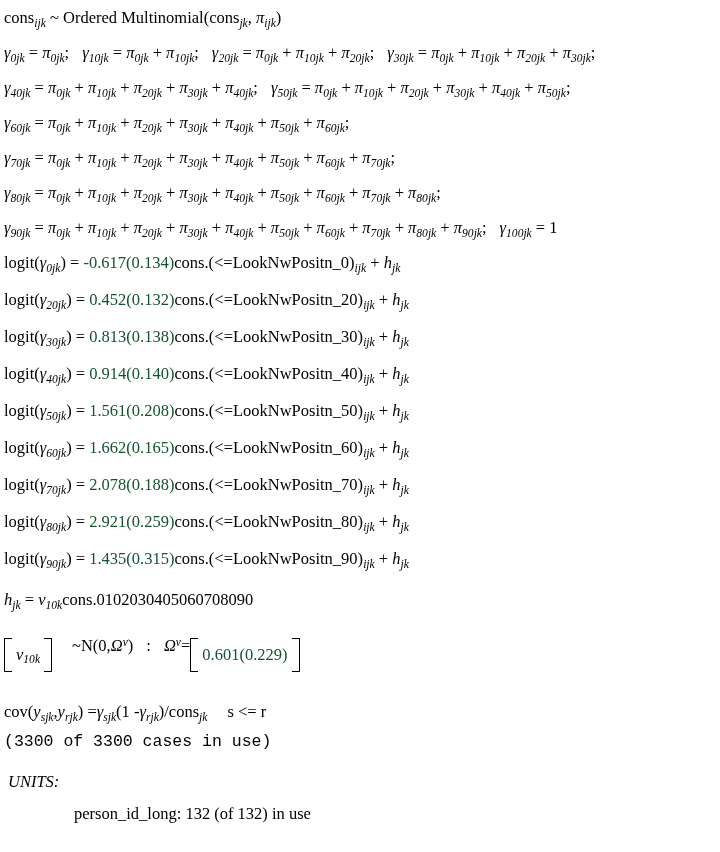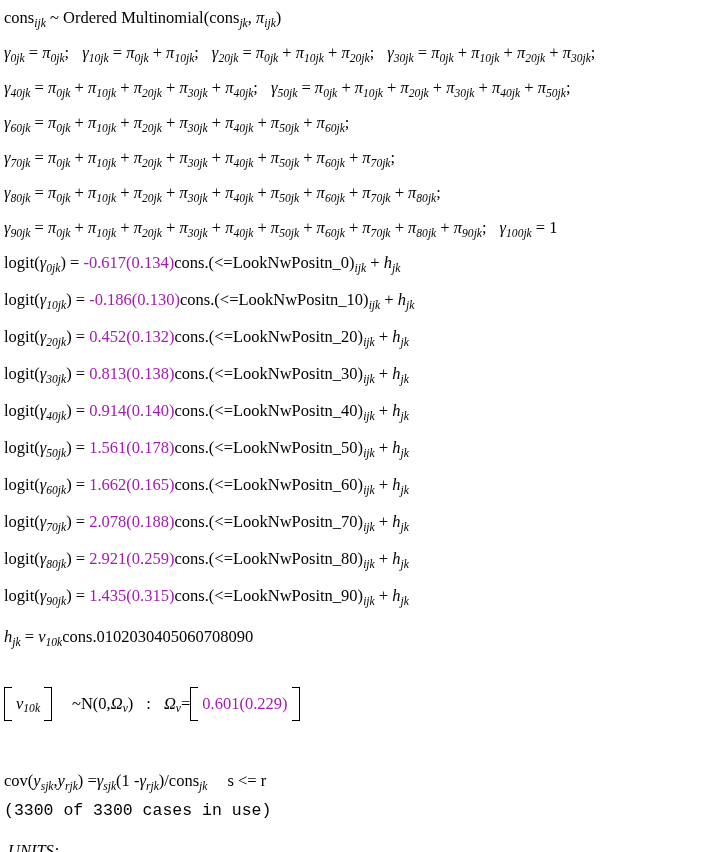--- a/index.html
+++ b/index.html
@@ -22,43 +22,43 @@
   }
   .eqline {
     white-space: nowrap;
     margin: 0;
   }
   
   .l-resp      { height: 29px; padding-top: 6px; }
   .l-gam       { height: 29px; padding-top: 6px; }
   .l-logit     { height: 31px; padding-top: 6px; }
   .l-h         { height: 30px; padding-top: 10px; }
-  .l-cov       { height: 28px; padding-top: 8px; margin-top: 32px; }
+  .l-cov       { height: 28px; padding-top: 8px; }
   .l-cases     { height: 28px; padding-top: 2px; font-family: Liberation Mono, monospace; }
   .l-units     { height: 30px; padding-top: 12px; padding-left: 4px; font-style: italic; }
   .l-unit-item { height: 28px; padding-left: 70px; padding-top: 2px; }
 
   sub {
     font-size: 0.70em;
     vertical-align: baseline;
     position: relative;
     top: 0.32em;
     line-height: 0;
   }
   .it { font-style: italic; }        
-  .num { color: #a21caf; }
+  .num { color: #14532d; }
   .sp2 { display: inline-block; width: 13px; }
   .sp3 { display: inline-block; width: 20px; }
 
   
   .omega-block {
     height: 58px;
     padding-top: 16px;
     display: flex;
-    align-items: center;
+    align-items: flex-start;
     white-space: nowrap;
   }
   .brk {
     display: inline-flex;
     align-items: center;
     position: relative;
     padding: 0 9px;
     height: 34px;
   }
   .brk::before, .brk::after {
@@ -79,25 +79,24 @@
 
 <div id="eq-root">
     <div class="eqline l-resp"><span>cons</span><sub class="it">ijk</sub><span> ~ </span><span>Ordered Multinomial(</span><span>cons</span><sub class="it">jk</sub><span>, </span><span class="it">π</span><sub class="it">ijk</sub><span>)</span></div>
     <div class="eqline l-gam"><span class="it">γ</span><sub class="it">0jk</sub><span> = </span><span class="it">π</span><sub class="it">0jk</sub><span>;</span><span class="sp2"></span><span class="it">γ</span><sub class="it">10jk</sub><span> = </span><span class="it">π</span><sub class="it">0jk</sub><span> + </span><span class="it">π</span><sub class="it">10jk</sub><span>;</span><span class="sp2"></span><span class="it">γ</span><sub class="it">20jk</sub><span> = </span><span class="it">π</span><sub class="it">0jk</sub><span> + </span><span class="it">π</span><sub class="it">10jk</sub><span> + </span><span class="it">π</span><sub class="it">20jk</sub><span>;</span><span class="sp2"></span><span class="it">γ</span><sub class="it">30jk</sub><span> = </span><span class="it">π</span><sub class="it">0jk</sub><span> + </span><span class="it">π</span><sub class="it">10jk</sub><span> + </span><span class="it">π</span><sub class="it">20jk</sub><span> + </span><span class="it">π</span><sub class="it">30jk</sub><span>;</span></div>
     <div class="eqline l-gam"><span class="it">γ</span><sub class="it">40jk</sub><span> = </span><span class="it">π</span><sub class="it">0jk</sub><span> + </span><span class="it">π</span><sub class="it">10jk</sub><span> + </span><span class="it">π</span><sub class="it">20jk</sub><span> + </span><span class="it">π</span><sub class="it">30jk</sub><span> + </span><span class="it">π</span><sub class="it">40jk</sub><span>;</span><span class="sp2"></span><span class="it">γ</span><sub class="it">50jk</sub><span> = </span><span class="it">π</span><sub class="it">0jk</sub><span> + </span><span class="it">π</span><sub class="it">10jk</sub><span> + </span><span class="it">π</span><sub class="it">20jk</sub><span> + </span><span class="it">π</span><sub class="it">30jk</sub><span> + </span><span class="it">π</span><sub class="it">40jk</sub><span> + </span><span class="it">π</span><sub class="it">50jk</sub><span>;</span></div>
     <div class="eqline l-gam"><span class="it">γ</span><sub class="it">60jk</sub><span> = </span><span class="it">π</span><sub class="it">0jk</sub><span> + </span><span class="it">π</span><sub class="it">10jk</sub><span> + </span><span class="it">π</span><sub class="it">20jk</sub><span> + </span><span class="it">π</span><sub class="it">30jk</sub><span> + </span><span class="it">π</span><sub class="it">40jk</sub><span> + </span><span class="it">π</span><sub class="it">50jk</sub><span> + </span><span class="it">π</span><sub class="it">60jk</sub><span>;</span></div>
     <div class="eqline l-gam"><span class="it">γ</span><sub class="it">70jk</sub><span> = </span><span class="it">π</span><sub class="it">0jk</sub><span> + </span><span class="it">π</span><sub class="it">10jk</sub><span> + </span><span class="it">π</span><sub class="it">20jk</sub><span> + </span><span class="it">π</span><sub class="it">30jk</sub><span> + </span><span class="it">π</span><sub class="it">40jk</sub><span> + </span><span class="it">π</span><sub class="it">50jk</sub><span> + </span><span class="it">π</span><sub class="it">60jk</sub><span> + </span><span class="it">π</span><sub class="it">70jk</sub><span>;</span></div>
     <div class="eqline l-gam"><span class="it">γ</span><sub class="it">80jk</sub><span> = </span><span class="it">π</span><sub class="it">0jk</sub><span> + </span><span class="it">π</span><sub class="it">10jk</sub><span> + </span><span class="it">π</span><sub class="it">20jk</sub><span> + </span><span class="it">π</span><sub class="it">30jk</sub><span> + </span><span class="it">π</span><sub class="it">40jk</sub><span> + </span><span class="it">π</span><sub class="it">50jk</sub><span> + </span><span class="it">π</span><sub class="it">60jk</sub><span> + </span><span class="it">π</span><sub class="it">70jk</sub><span> + </span><span class="it">π</span><sub class="it">80jk</sub><span>;</span></div>
     <div class="eqline l-gam"><span class="it">γ</span><sub class="it">90jk</sub><span> = </span><span class="it">π</span><sub class="it">0jk</sub><span> + </span><span class="it">π</span><sub class="it">10jk</sub><span> + </span><span class="it">π</span><sub class="it">20jk</sub><span> + </span><span class="it">π</span><sub class="it">30jk</sub><span> + </span><span class="it">π</span><sub class="it">40jk</sub><span> + </span><span class="it">π</span><sub class="it">50jk</sub><span> + </span><span class="it">π</span><sub class="it">60jk</sub><span> + </span><span class="it">π</span><sub class="it">70jk</sub><span> + </span><span class="it">π</span><sub class="it">80jk</sub><span> + </span><span class="it">π</span><sub class="it">90jk</sub><span>;</span><span class="sp2"></span><span class="it">γ</span><sub class="it">100jk</sub><span> = 1</span></div>
     <div class="eqline l-logit"><span>logit(</span><span class="it">γ</span><sub class="it">0jk</sub><span>) = </span><span class="num">-0.617</span><span class="num">(0.134)</span><span>cons.(&lt;=LookNwPositn_0)</span><sub class="it">ijk</sub><span> + </span><span class="it">h</span><sub class="it">jk</sub></div>
-    <div class="eqline l-logit"><span>logit(</span><span class="it">γ</span><sub class="it">10jk</sub><span>) = </span><span class="num">-0.186</span><span class="num">(0.130)</span><span>cons.(&lt;=LookNwPositn_10)</span><sub class="it">ijk</sub><span> + </span><span class="it">h</span><sub class="it">jk</sub></div>
     <div class="eqline l-logit"><span>logit(</span><span class="it">γ</span><sub class="it">20jk</sub><span>) = </span><span class="num">0.452</span><span class="num">(0.132)</span><span>cons.(&lt;=LookNwPositn_20)</span><sub class="it">ijk</sub><span> + </span><span class="it">h</span><sub class="it">jk</sub></div>
     <div class="eqline l-logit"><span>logit(</span><span class="it">γ</span><sub class="it">30jk</sub><span>) = </span><span class="num">0.813</span><span class="num">(0.138)</span><span>cons.(&lt;=LookNwPositn_30)</span><sub class="it">ijk</sub><span> + </span><span class="it">h</span><sub class="it">jk</sub></div>
     <div class="eqline l-logit"><span>logit(</span><span class="it">γ</span><sub class="it">40jk</sub><span>) = </span><span class="num">0.914</span><span class="num">(0.140)</span><span>cons.(&lt;=LookNwPositn_40)</span><sub class="it">ijk</sub><span> + </span><span class="it">h</span><sub class="it">jk</sub></div>
-    <div class="eqline l-logit"><span>logit(</span><span class="it">γ</span><sub class="it">50jk</sub><span>) = </span><span class="num">1.561</span><span class="num">(0.178)</span><span>cons.(&lt;=LookNwPositn_50)</span><sub class="it">ijk</sub><span> + </span><span class="it">h</span><sub class="it">jk</sub></div>
+    <div class="eqline l-logit"><span>logit(</span><span class="it">γ</span><sub class="it">50jk</sub><span>) = </span><span class="num">1.561</span><span class="num">(0.208)</span><span>cons.(&lt;=LookNwPositn_50)</span><sub class="it">ijk</sub><span> + </span><span class="it">h</span><sub class="it">jk</sub></div>
     <div class="eqline l-logit"><span>logit(</span><span class="it">γ</span><sub class="it">60jk</sub><span>) = </span><span class="num">1.662</span><span class="num">(0.165)</span><span>cons.(&lt;=LookNwPositn_60)</span><sub class="it">ijk</sub><span> + </span><span class="it">h</span><sub class="it">jk</sub></div>
     <div class="eqline l-logit"><span>logit(</span><span class="it">γ</span><sub class="it">70jk</sub><span>) = </span><span class="num">2.078</span><span class="num">(0.188)</span><span>cons.(&lt;=LookNwPositn_70)</span><sub class="it">ijk</sub><span> + </span><span class="it">h</span><sub class="it">jk</sub></div>
     <div class="eqline l-logit"><span>logit(</span><span class="it">γ</span><sub class="it">80jk</sub><span>) = </span><span class="num">2.921</span><span class="num">(0.259)</span><span>cons.(&lt;=LookNwPositn_80)</span><sub class="it">ijk</sub><span> + </span><span class="it">h</span><sub class="it">jk</sub></div>
     <div class="eqline l-logit"><span>logit(</span><span class="it">γ</span><sub class="it">90jk</sub><span>) = </span><span class="num">1.435</span><span class="num">(0.315)</span><span>cons.(&lt;=LookNwPositn_90)</span><sub class="it">ijk</sub><span> + </span><span class="it">h</span><sub class="it">jk</sub></div>
     <div class="eqline l-h"><span class="it">h</span><sub class="it">jk</sub><span> = </span><span class="it">v</span><sub class="it">10k</sub><span>cons.0102030405060708090</span></div>
     <div class="omega-block">
       <span class="brk">
         <span class="brk-inner"><span class="it">v</span><sub class="it">10k</sub></span>
       </span>
       <span class="sp3"></span>

